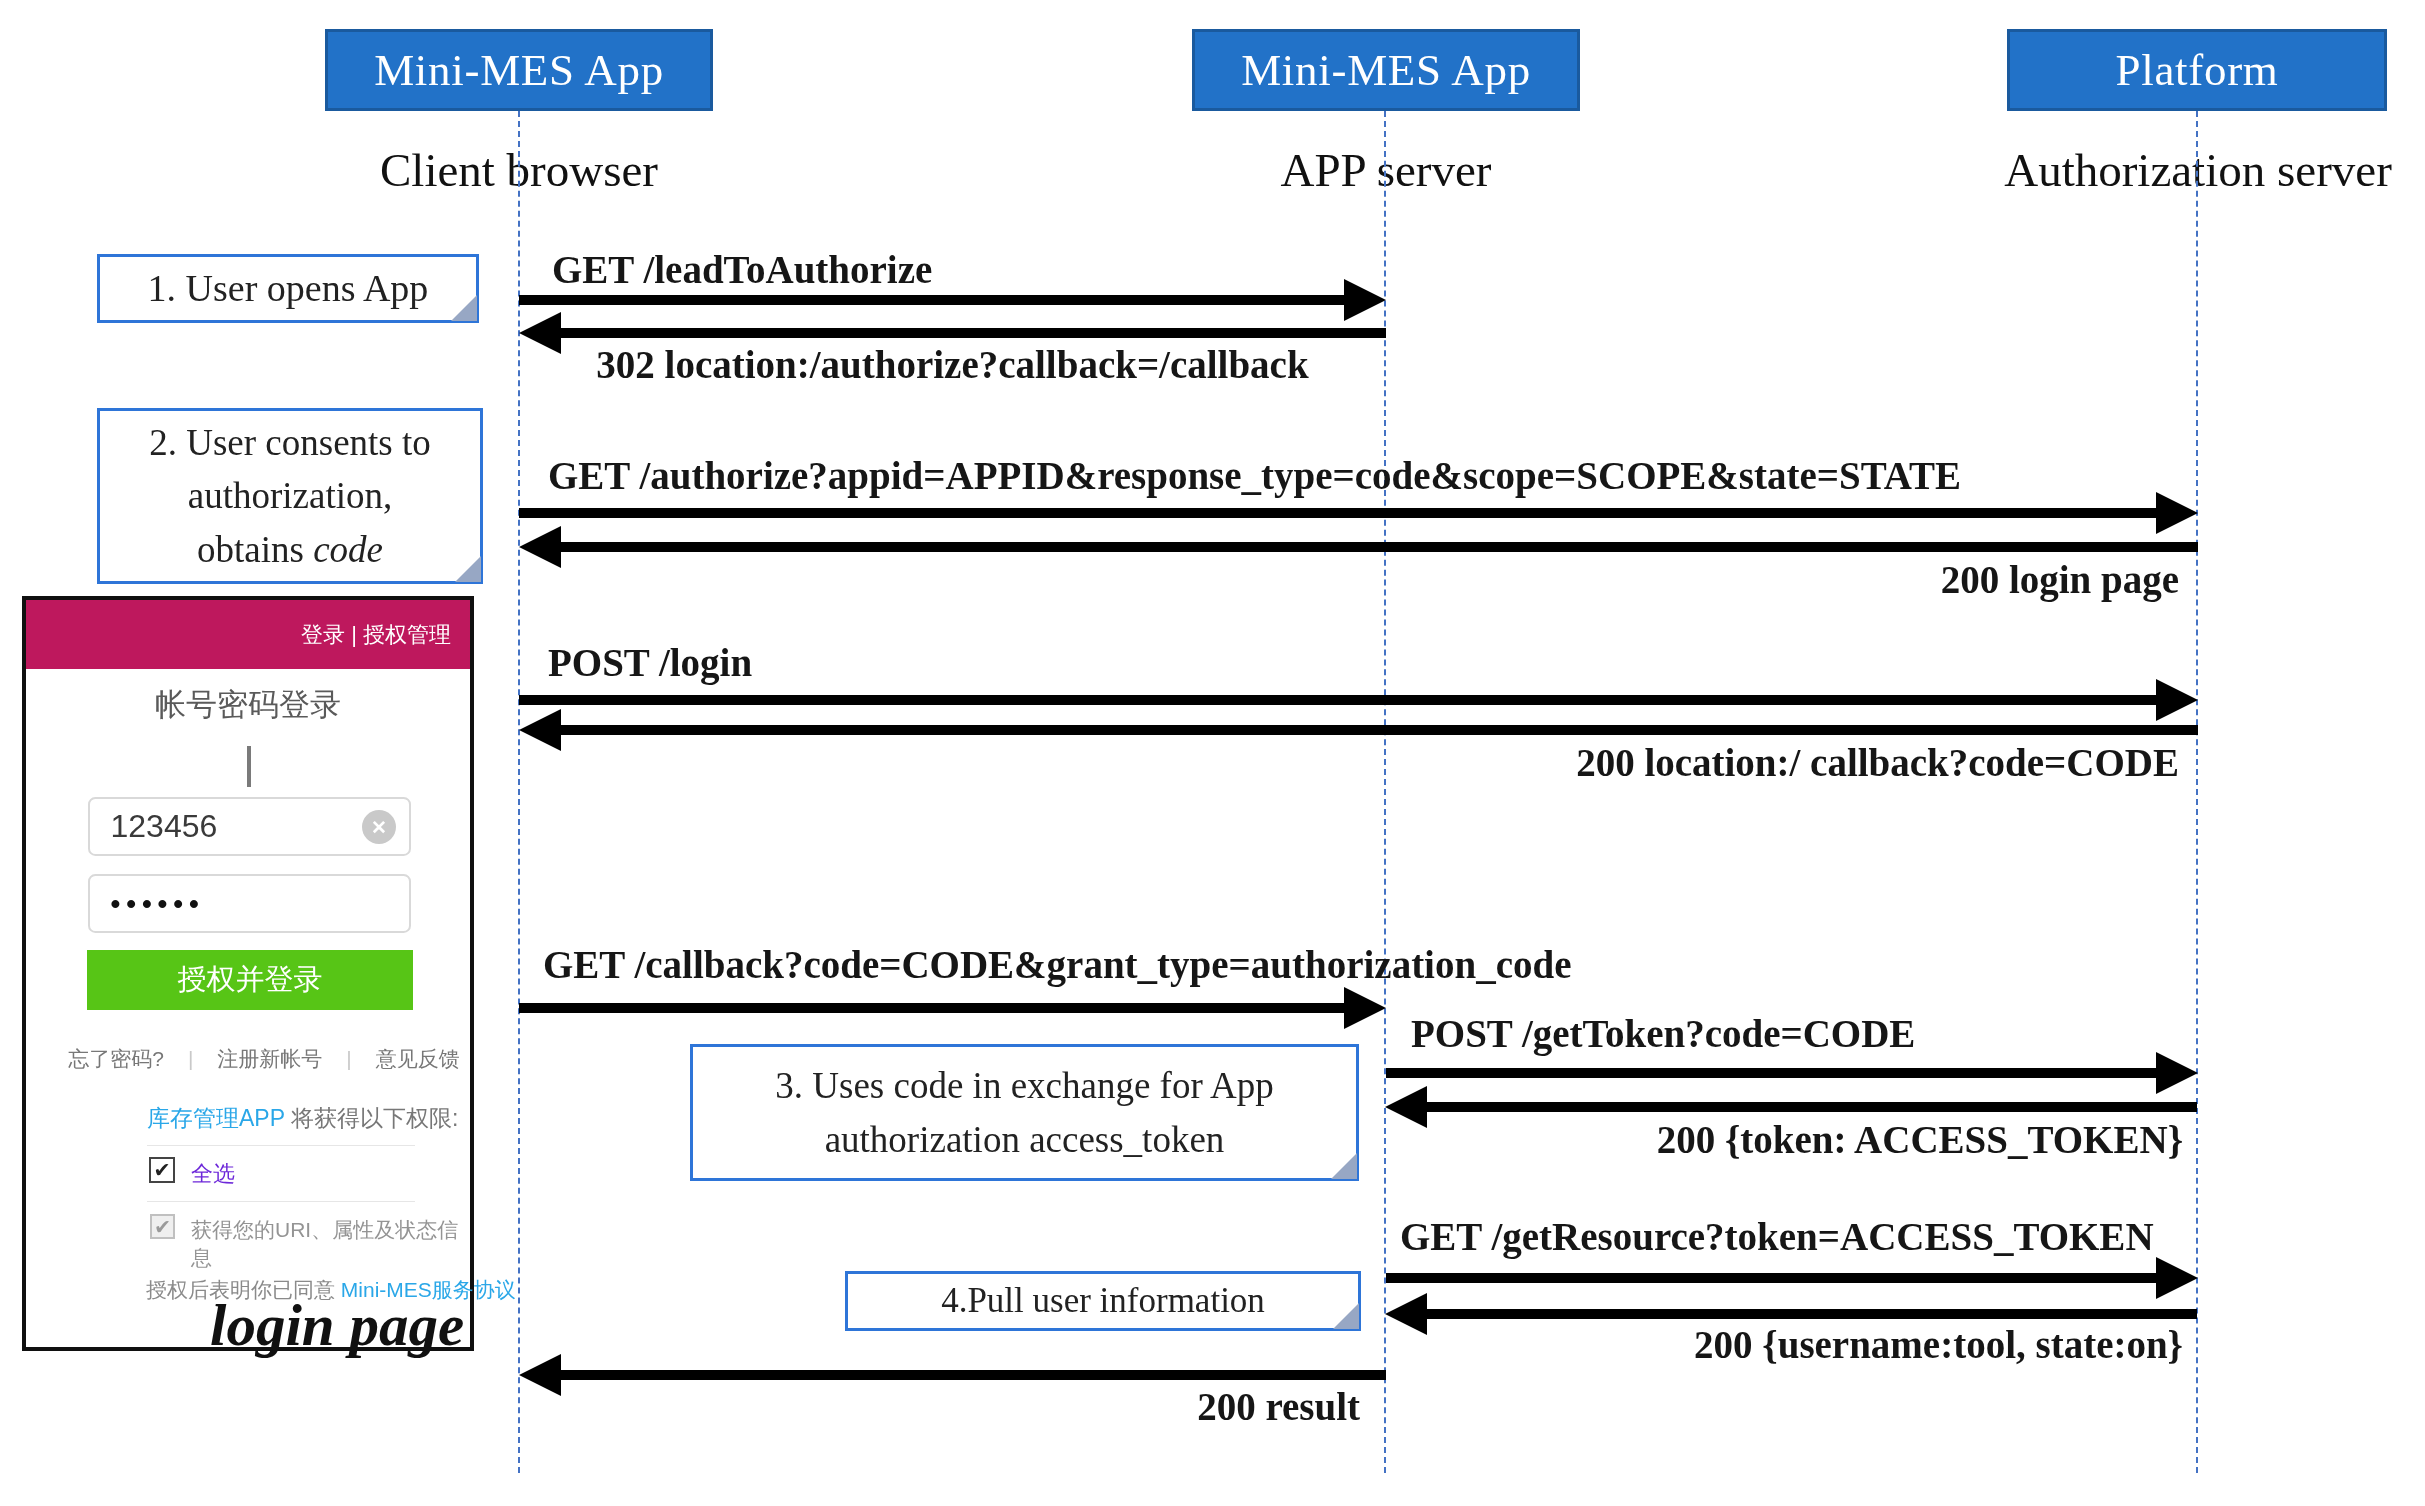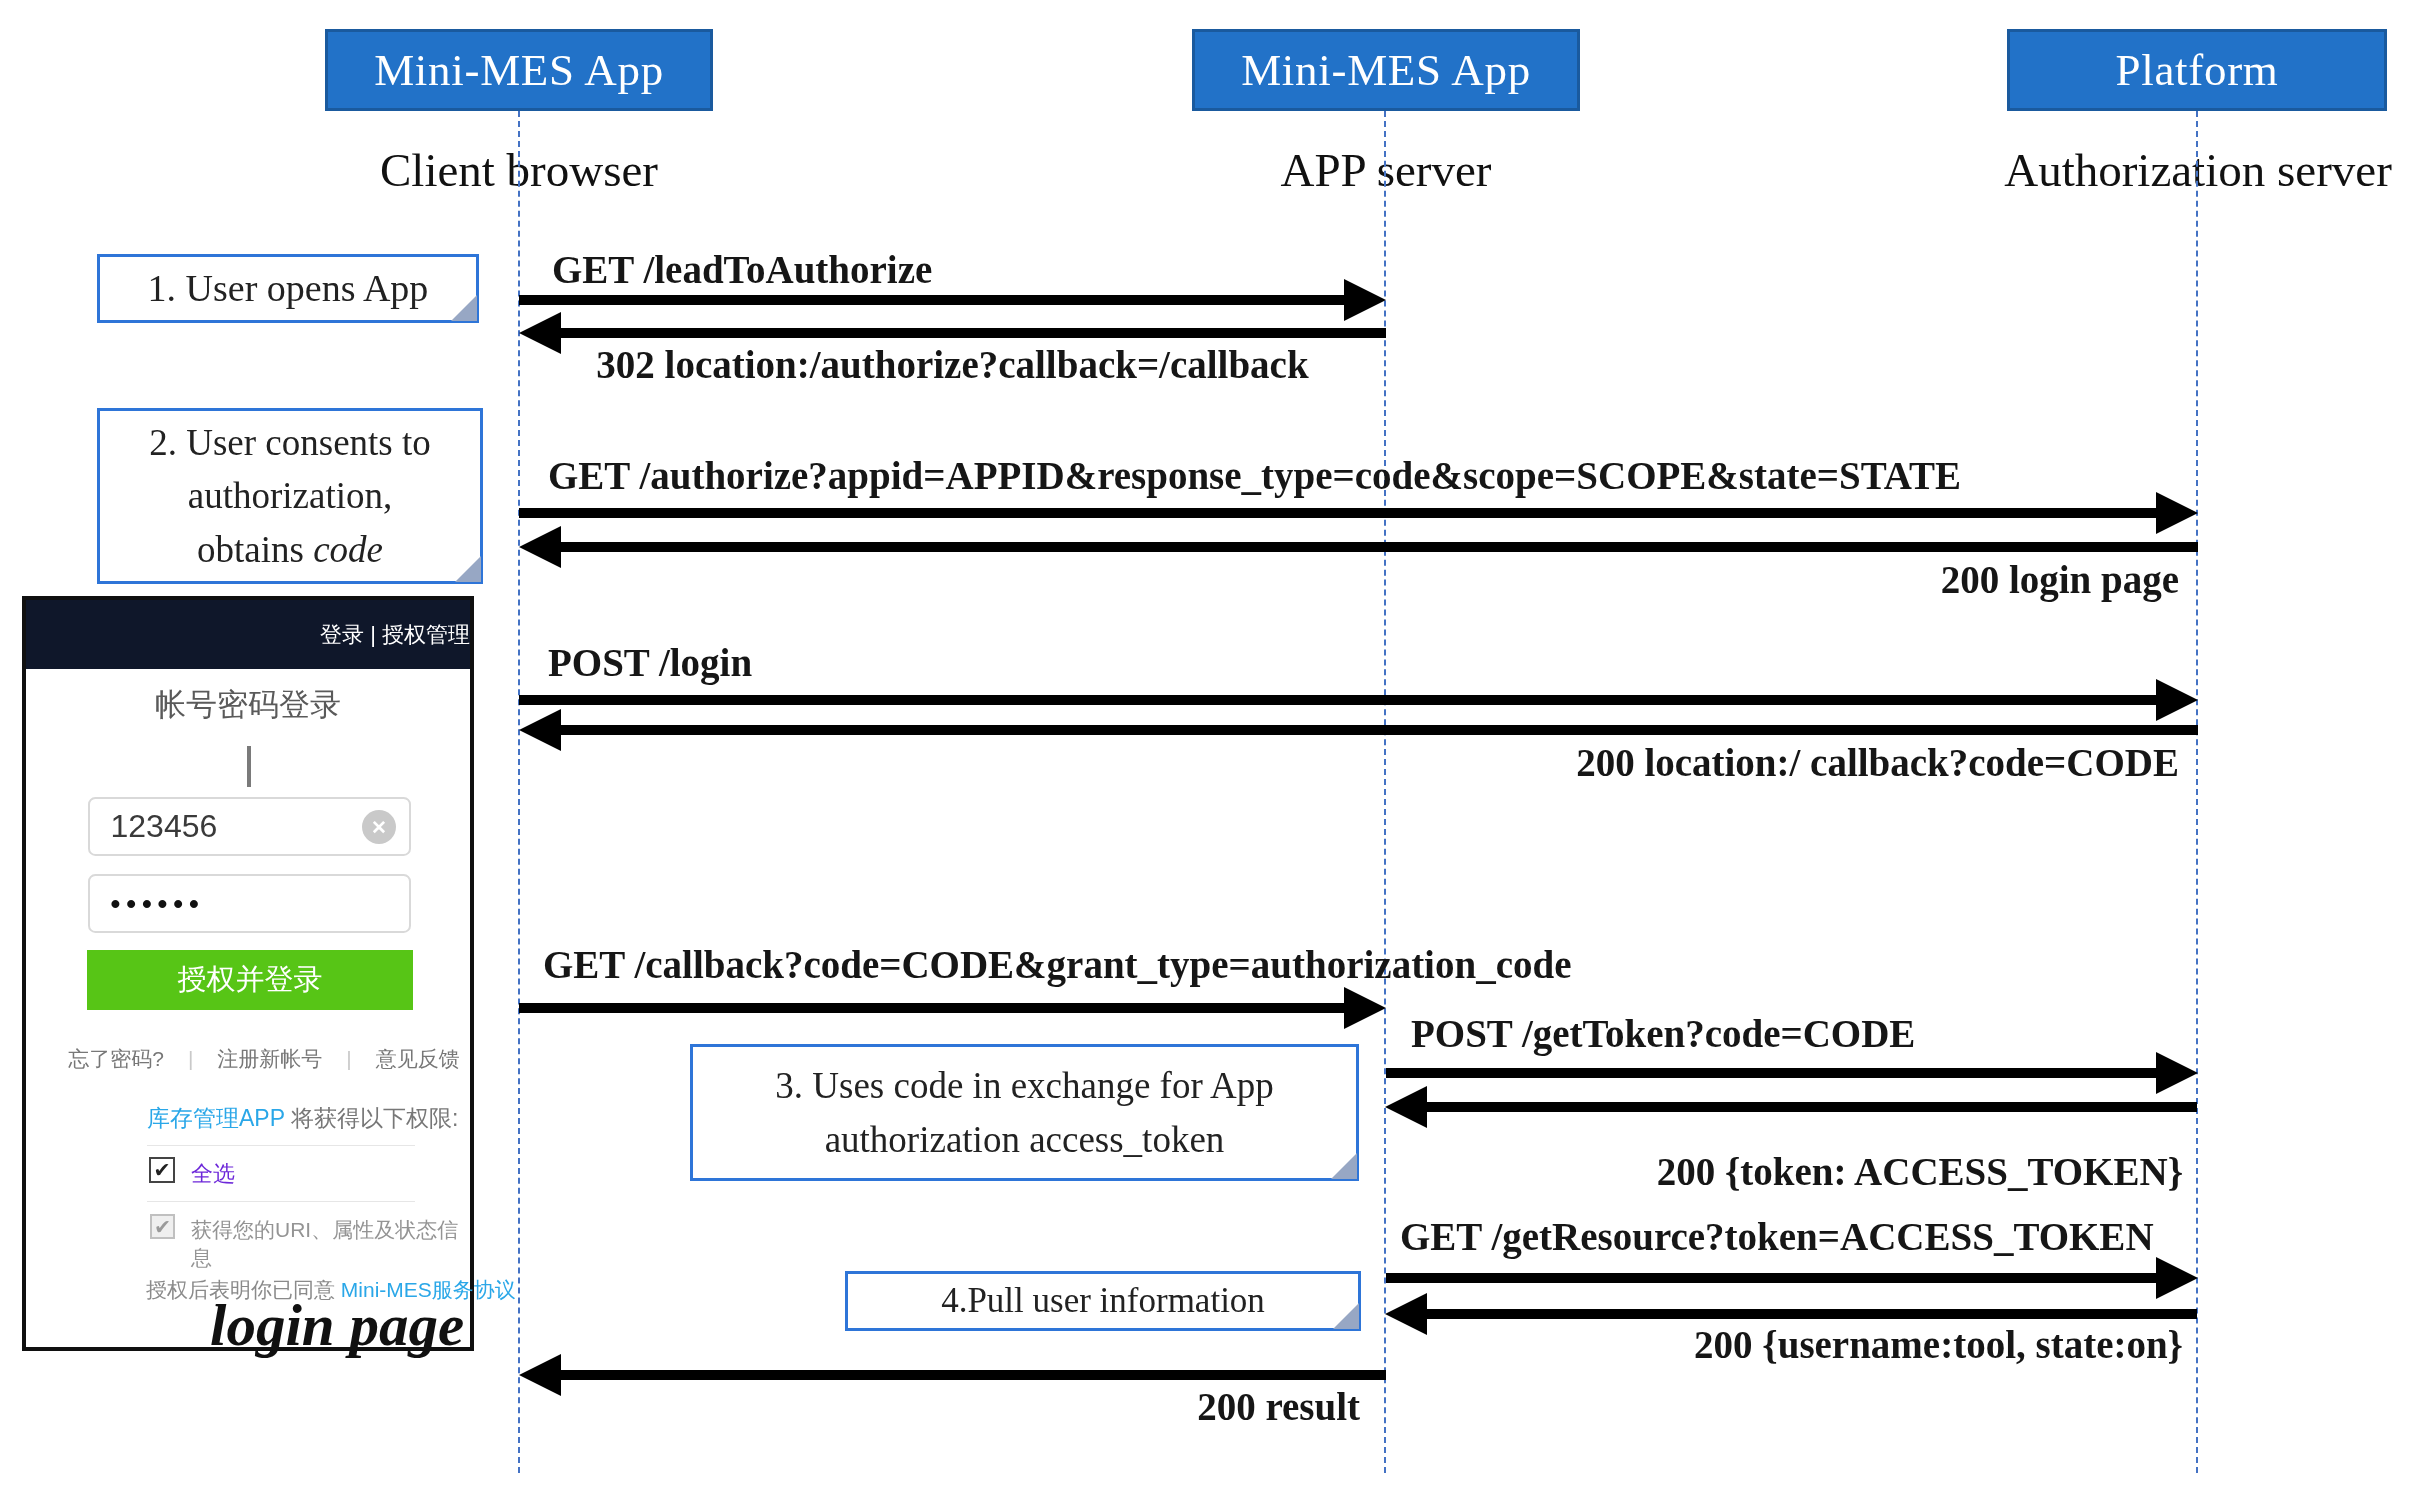--- a/index.html
+++ b/index.html
@@ -31,22 +31,22 @@
   .note{position:absolute;background:#fff;border:3.7px solid #2e75d8;box-sizing:border-box;
         display:flex;flex-direction:column;align-items:center;justify-content:center;
         font-weight:normal;font-size:37px;color:#222;text-align:center;line-height:1.45;}
   .note::after{content:"";position:absolute;right:-0.7px;bottom:-0.7px;width:0;height:0;
         border-style:solid;border-width:0 0 26px 26px;
         border-color:transparent transparent #97a7c4 transparent;}
 
   
   #login-panel{position:absolute;left:22px;top:596px;width:452px;height:755px;background:#fff;
         border:4.4px solid #101010;box-sizing:border-box;font-family:"Liberation Sans",sans-serif;}
-  .lp-header{position:absolute;left:0;top:0;right:0;height:69px;background:#0f172a;color:#fff;
-        display:flex;align-items:center;justify-content:flex-end;font-size:22px;}
+  .lp-header{position:absolute;left:0;top:0;right:0;height:69px;background:#be185d;color:#fff;
+        display:flex;align-items:center;justify-content:flex-end;padding-right:19px;font-size:22px;}
   .lp-title{position:absolute;left:0;top:84px;width:100%;text-align:center;color:#5a5a5a;font-size:31px;}
   .lp-cursor{position:absolute;left:221px;top:146px;width:3.7px;height:41px;background:#7a7a7a;}
   .lp-input{position:absolute;left:62px;width:323px;height:59px;border:2.2px solid #d9d9d9;border-radius:7.3px;
         box-sizing:border-box;background:#fff;font-size:32px;color:#3a3a3a;padding:0 51px 0 20.5px;
         font-family:"Liberation Sans",sans-serif;outline:none;}
   .lp-clear{position:absolute;left:336px;top:210px;width:34px;height:34px;border-radius:50%;
         background:#c9c9c9;color:#fff;display:flex;align-items:center;justify-content:center;
         font-size:19px;font-weight:bold;}
   .lp-btn{position:absolute;left:61px;top:350px;width:326px;height:60px;background:#57c516;border:none;
         color:#fff;font-size:29px;display:flex;align-items:center;justify-content:center;
@@ -103,21 +103,21 @@
   <div class="arrow left" style="left:559px;width:1639px;top:725px;"></div>
   <div class="msg rightal" style="left:519px;width:1660px;top:740px;">200 location:/ callback?code=CODE</div>
 
   <div class="msg" style="left:543px;top:942px;">GET /callback?code=CODE&amp;grant_type=authorization_code</div>
   <div class="arrow right" style="left:519px;width:827px;top:1003px;"></div>
 
   <div class="msg" style="left:1411px;top:1011px;">POST /getToken?code=CODE</div>
   <div class="arrow right" style="left:1386px;width:772px;top:1068px;"></div>
 
   <div class="arrow left" style="left:1425px;width:772px;top:1102px;"></div>
-  <div class="msg rightal" style="left:1386px;width:797px;top:1117px;margin-top:32px;">200 {token: ACCESS_TOKEN}</div>
+  <div class="msg rightal" style="left:1386px;width:797px;top:1117px;">200 {token: ACCESS_TOKEN}</div>
 
   <div class="msg" style="left:1400px;top:1214px;text-align:center;">GET /getResource?token=ACCESS_TOKEN</div>
   <div class="arrow right" style="left:1386px;width:772px;top:1273px;"></div>
 
   <div class="arrow left" style="left:1425px;width:772px;top:1309px;"></div>
   <div class="msg rightal" style="left:1386px;width:797px;top:1322px;">200 {username:tool, state:on}</div>
 
   <div class="arrow left" style="left:559px;width:827px;top:1370px;"></div>
   <div class="msg rightal" style="left:519px;width:841px;top:1384px;">200 result</div>
 

